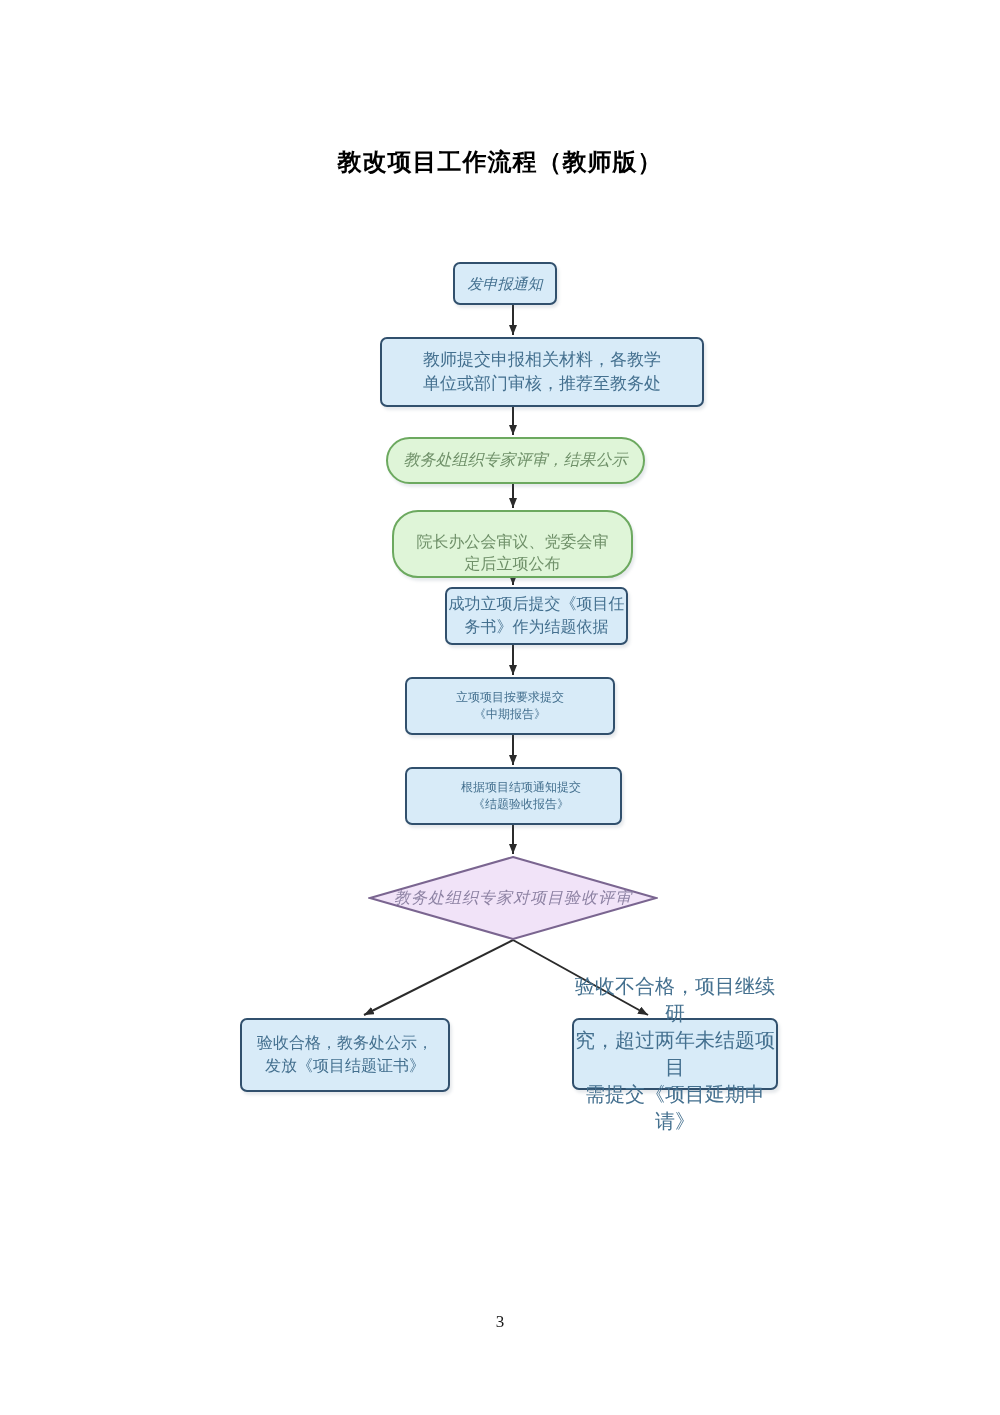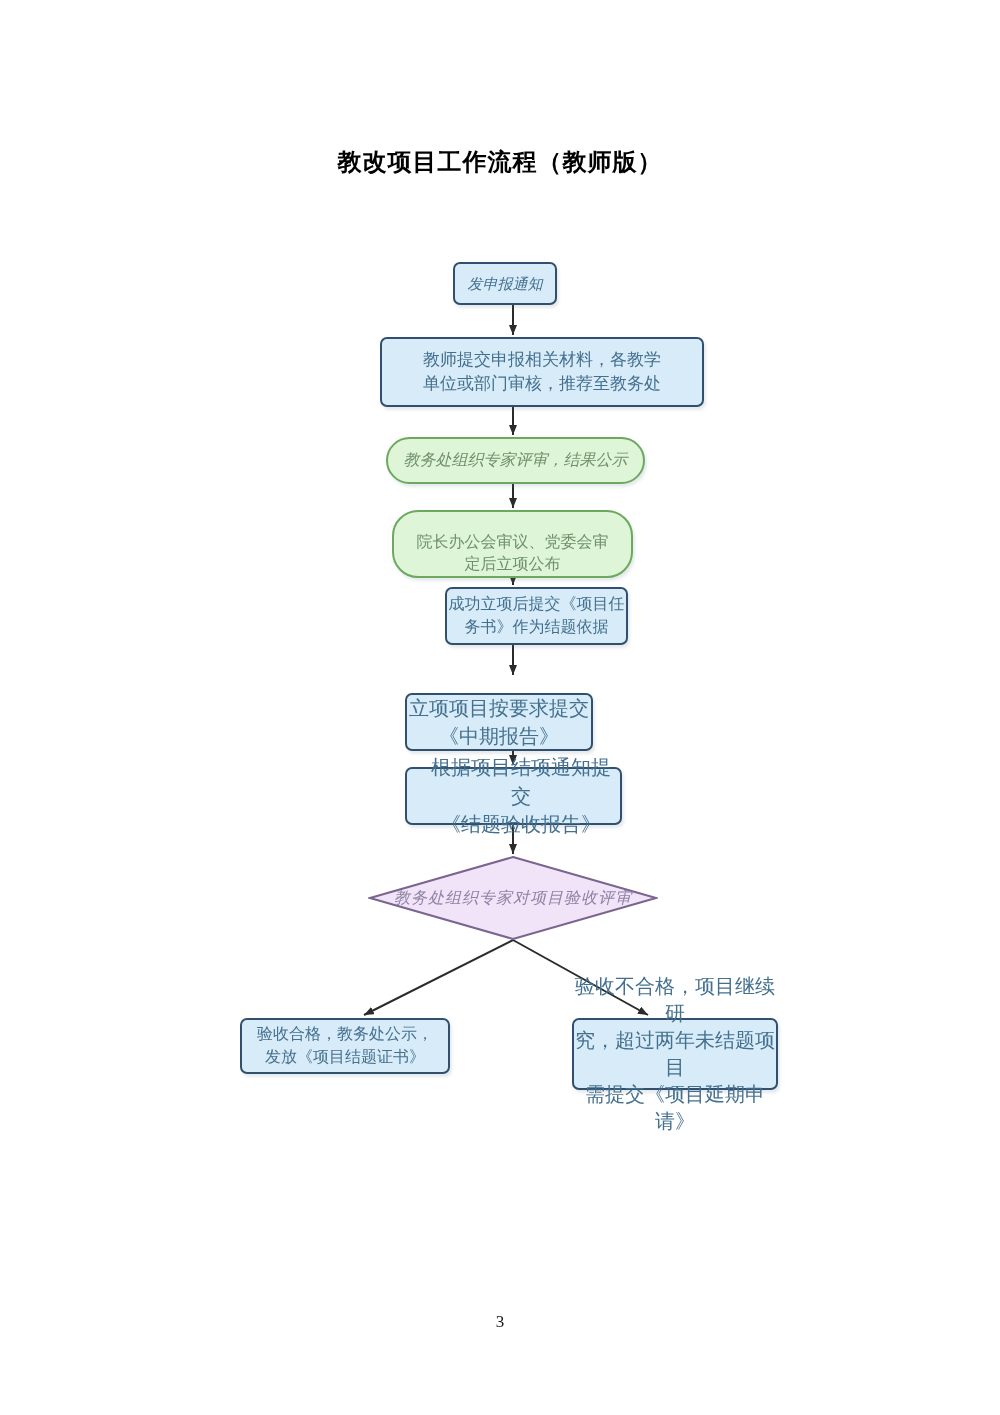--- a/index.html
+++ b/index.html
@@ -115,38 +115,38 @@
   <div class="node green" style="left:392px; top:510px; width:241px; height:68px; font-size:16px;align-items:flex-end;">
     <span>院长办公会审议、党委会审
 定后立项公布</span>
   </div>
 
   <div class="node blue" style="left:405px; top:587px; width:183px; height:58px; font-size:16px;margin-left:40px;">
     <span>成功立项后提交《项目任
 务书》作为结题依据</span>
   </div>
 
-  <div class="node blue" style="left:405px; top:677px; width:188px; height:58px; font-size:20px;margin-top:16px;">
+  <div class="node blue" style="left:405px; top:677px; width:210px; height:58px; font-size:12px;">
     <span>立项项目按要求提交
 《中期报告》</span>
   </div>
 
-  <div class="node blue" style="left:405px; top:767px; width:217px; height:58px; font-size:20px;padding-left:15px;">
+  <div class="node blue" style="left:405px; top:767px; width:217px; height:58px; font-size:12px;padding-left:15px;">
     <span>根据项目结项通知提交
 《结题验收报告》</span>
   </div>
 
   <div id="diamond-wrap">
     <svg width="290" height="84" viewBox="0 0 290 84">
       <polygon points="145,1 288,42 145,83 2,42"></polygon>
     </svg>
     <span class="diamond-label">教务处组织专家对项目验收评审</span>
   </div>
 
-  <div class="node blue" style="left:240px; top:1018px; width:210px; height:56px; font-size:16px;">
+  <div class="node blue" style="left:240px; top:1018px; width:210px; height:74px; font-size:16px;">
     <span>验收合格，教务处公示，
 发放《项目结题证书》</span>
   </div>
 
   <div class="node blue" style="left:552px; top:1018px; width:206px; height:72px; font-size:20px; line-height:1.35;margin-left:20px;">
     <span>验收不合格，项目继续研
 究，超过两年未结题项目
 需提交《项目延期申请》</span>
   </div>
 

